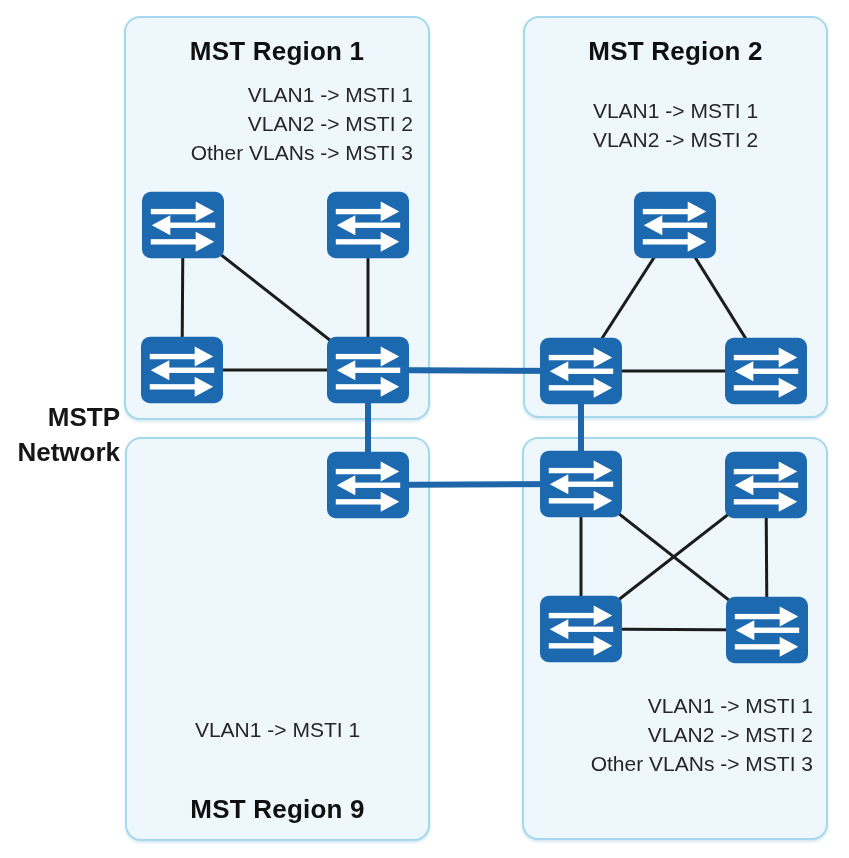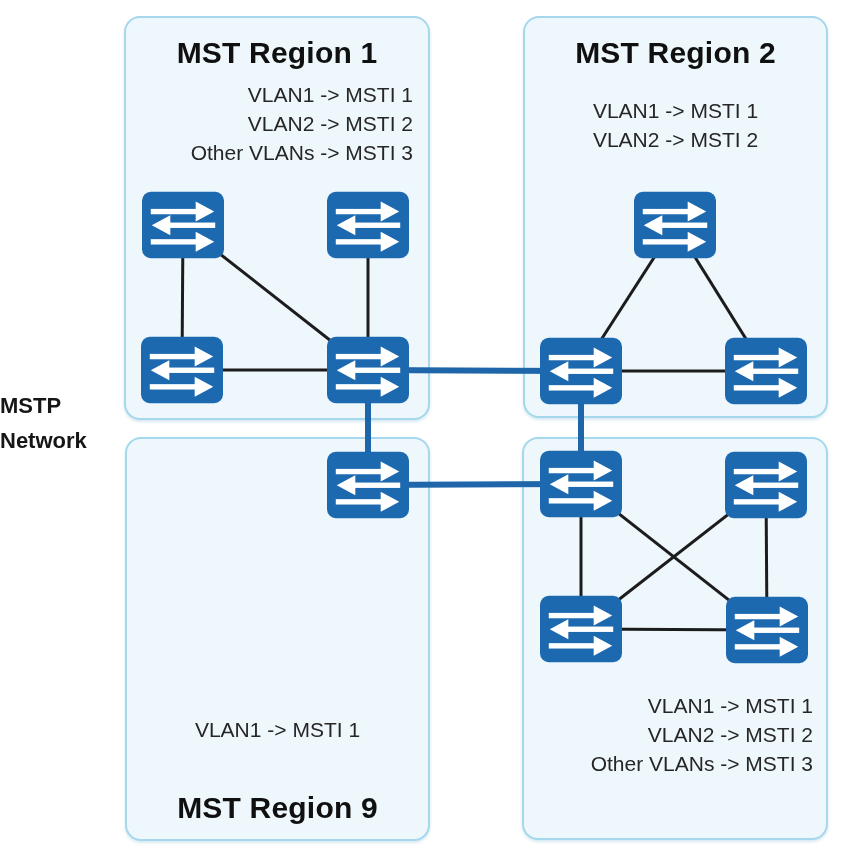--- a/index.html
+++ b/index.html
@@ -14,21 +14,21 @@
     position:absolute;
     background:var(--region-fill,#eef7fc);
     border:2px solid var(--region-border,#a5d8ec);
     border-radius:16px;
     box-shadow:0 2px 3px rgba(140,190,215,.35);
     box-sizing:border-box;
   }
   .region-title{
     position:absolute;left:0;right:0;
     text-align:center;
-    font-size:30px;font-weight:700;color:#101010;
+    font-size:26px;font-weight:700;color:#101010;
     letter-spacing:.2px;
   }
   .title-top .region-title{top:18px;}
   .title-bottom .region-title{bottom:14px;}
   .mappings{
     position:absolute;
     font-size:21px;line-height:29px;color:#262626;
     white-space:nowrap;
   }
   .r1 .mappings{top:62px;right:15px;text-align:right;left:auto;}
@@ -37,23 +37,23 @@
   .r4 .mappings{top:252px;right:13px;text-align:right;left:auto;}
   #links-layer{
     position:absolute;left:0;top:0;
     z-index:2;pointer-events:none;
   }
   .switch{
     position:absolute;width:82px;height:68px;z-index:3;
   }
   .switch svg{display:block;width:100%;height:100%;}
   .net-label{
-    position:absolute;left:0;top:388px;width:120px;
-    text-align:left;
-    font-size:22px;font-weight:700;color:#161616;
+    position:absolute;left:0;top:400px;width:120px;
+    text-align:right;
+    font-size:26px;font-weight:700;color:#161616;
     line-height:35px;z-index:4;
   }
 </style>
 </head>
 <body>
 
 <div class="canvas">
 
   <svg id="links-layer" width="849" height="858">
       <line x1="183" y1="225" x2="182" y2="370" stroke="#1c1c1c" stroke-width="3"></line>

